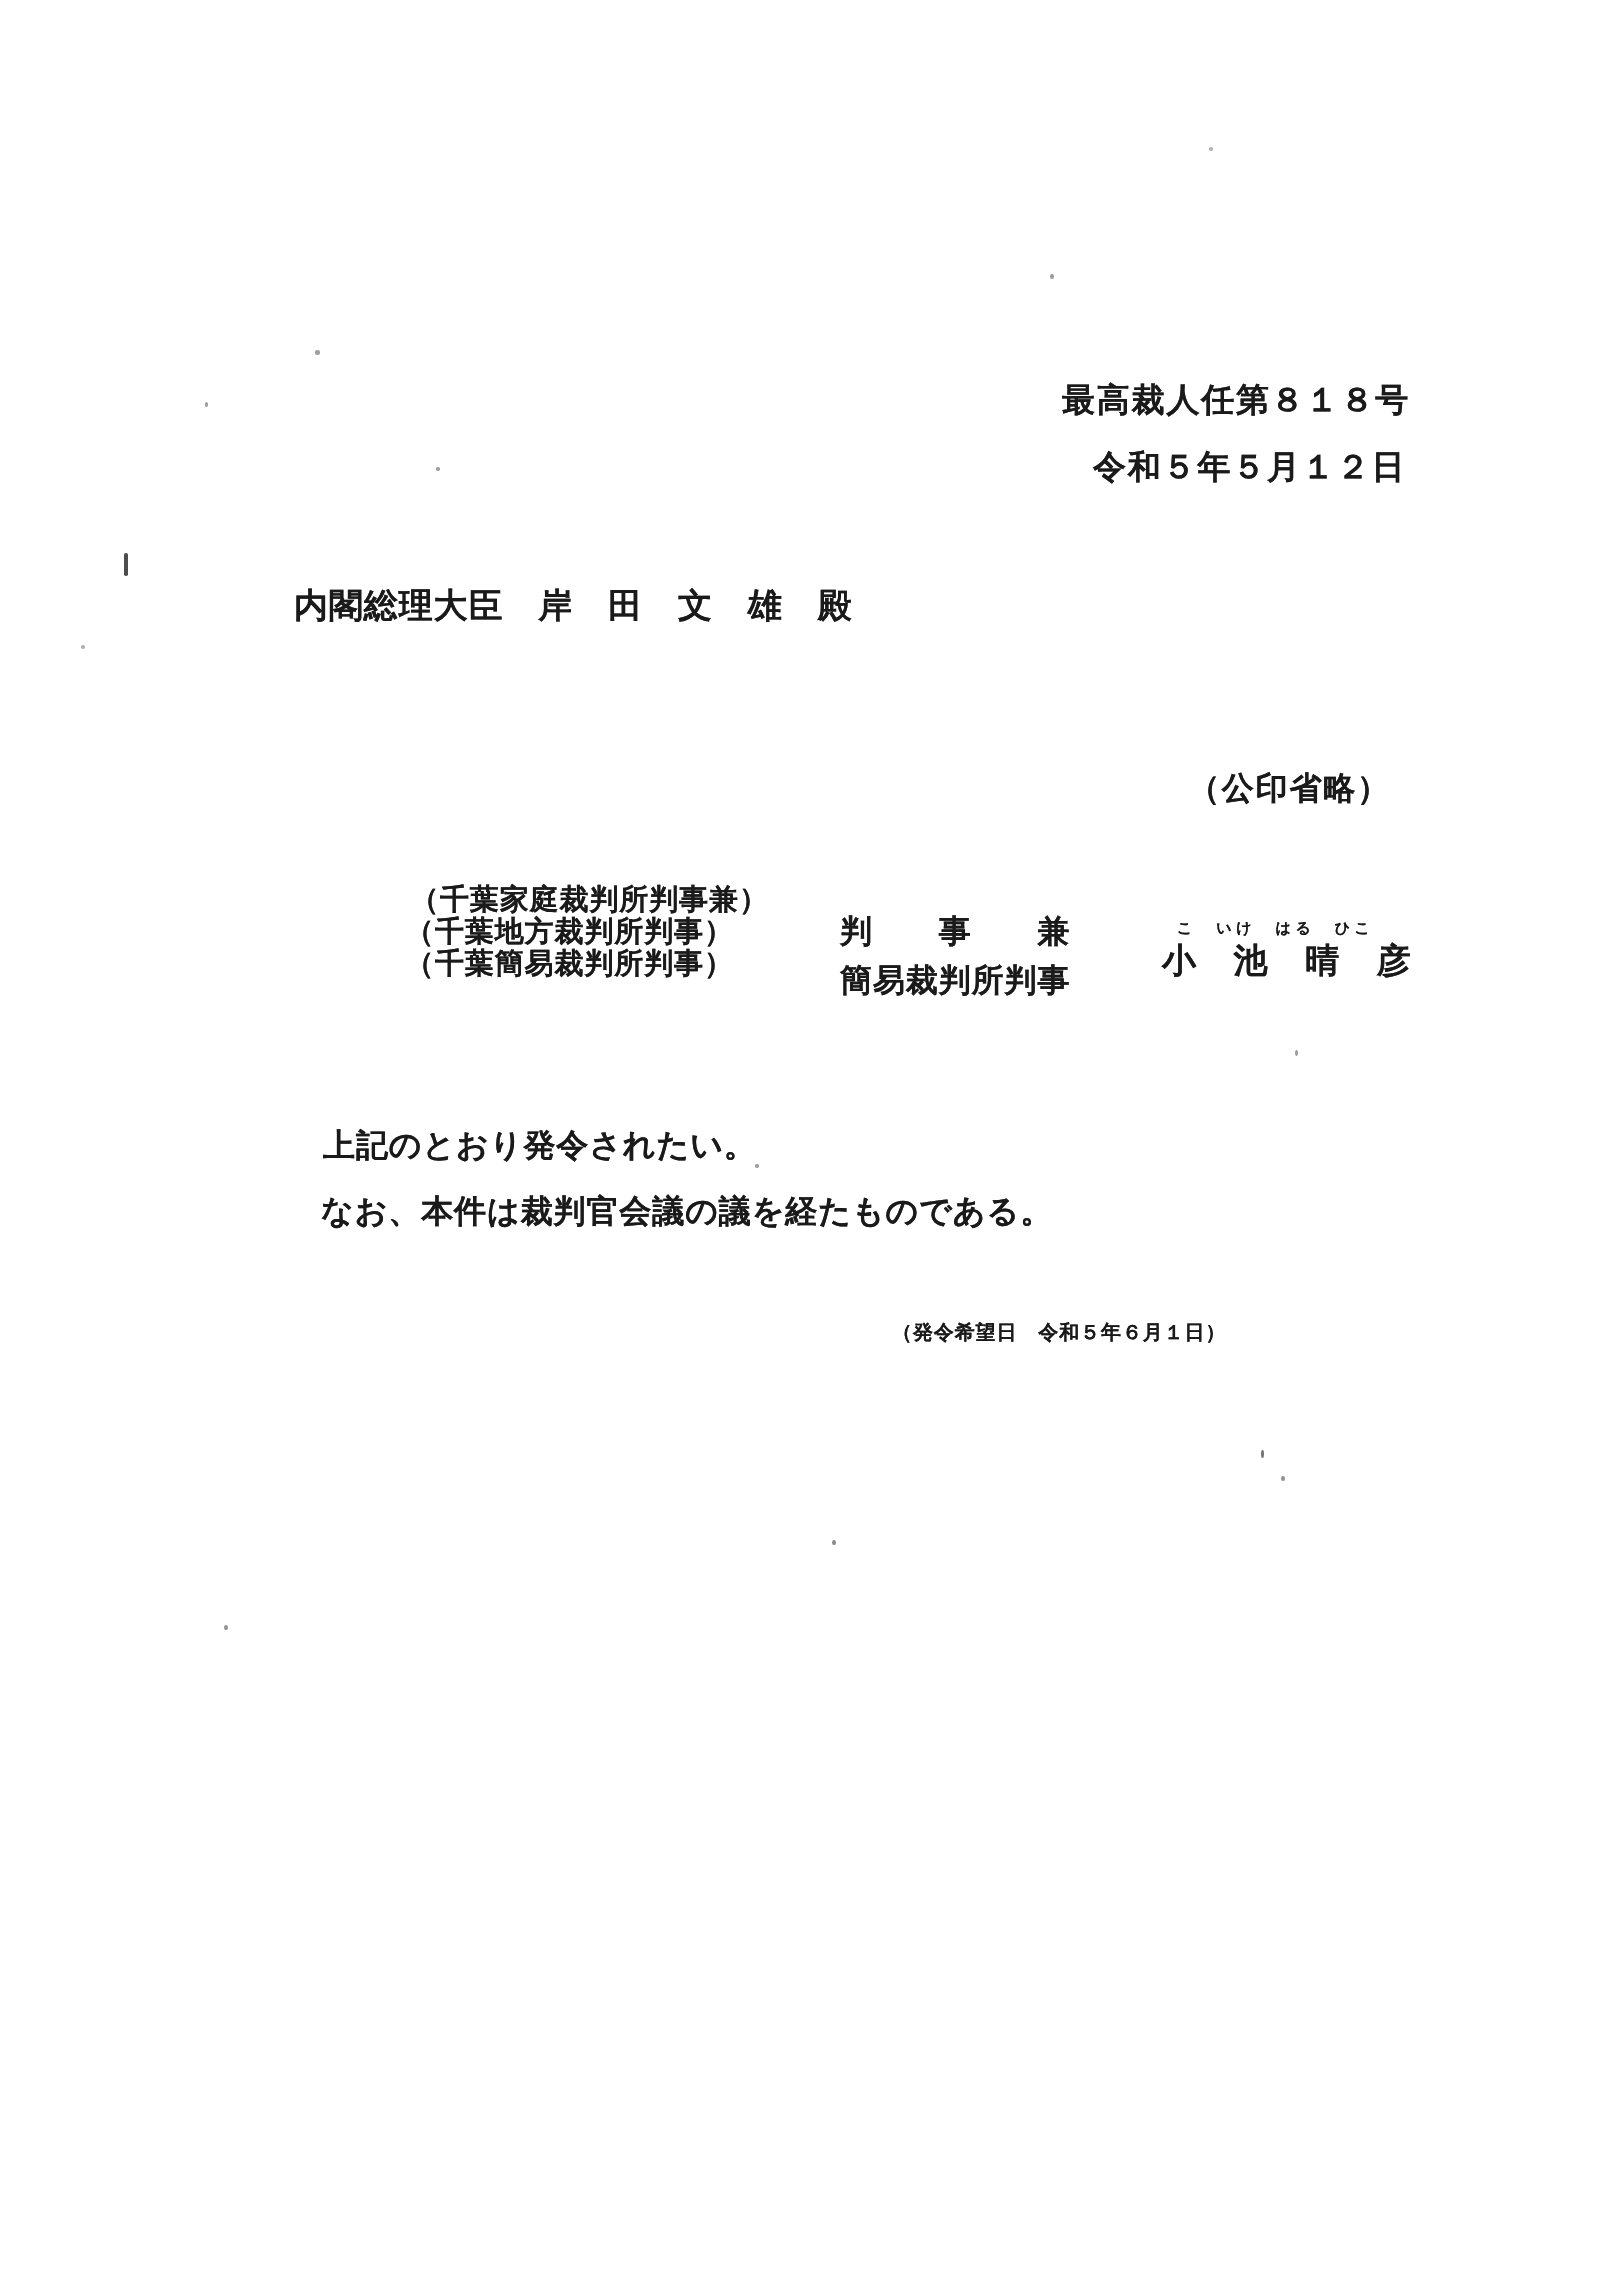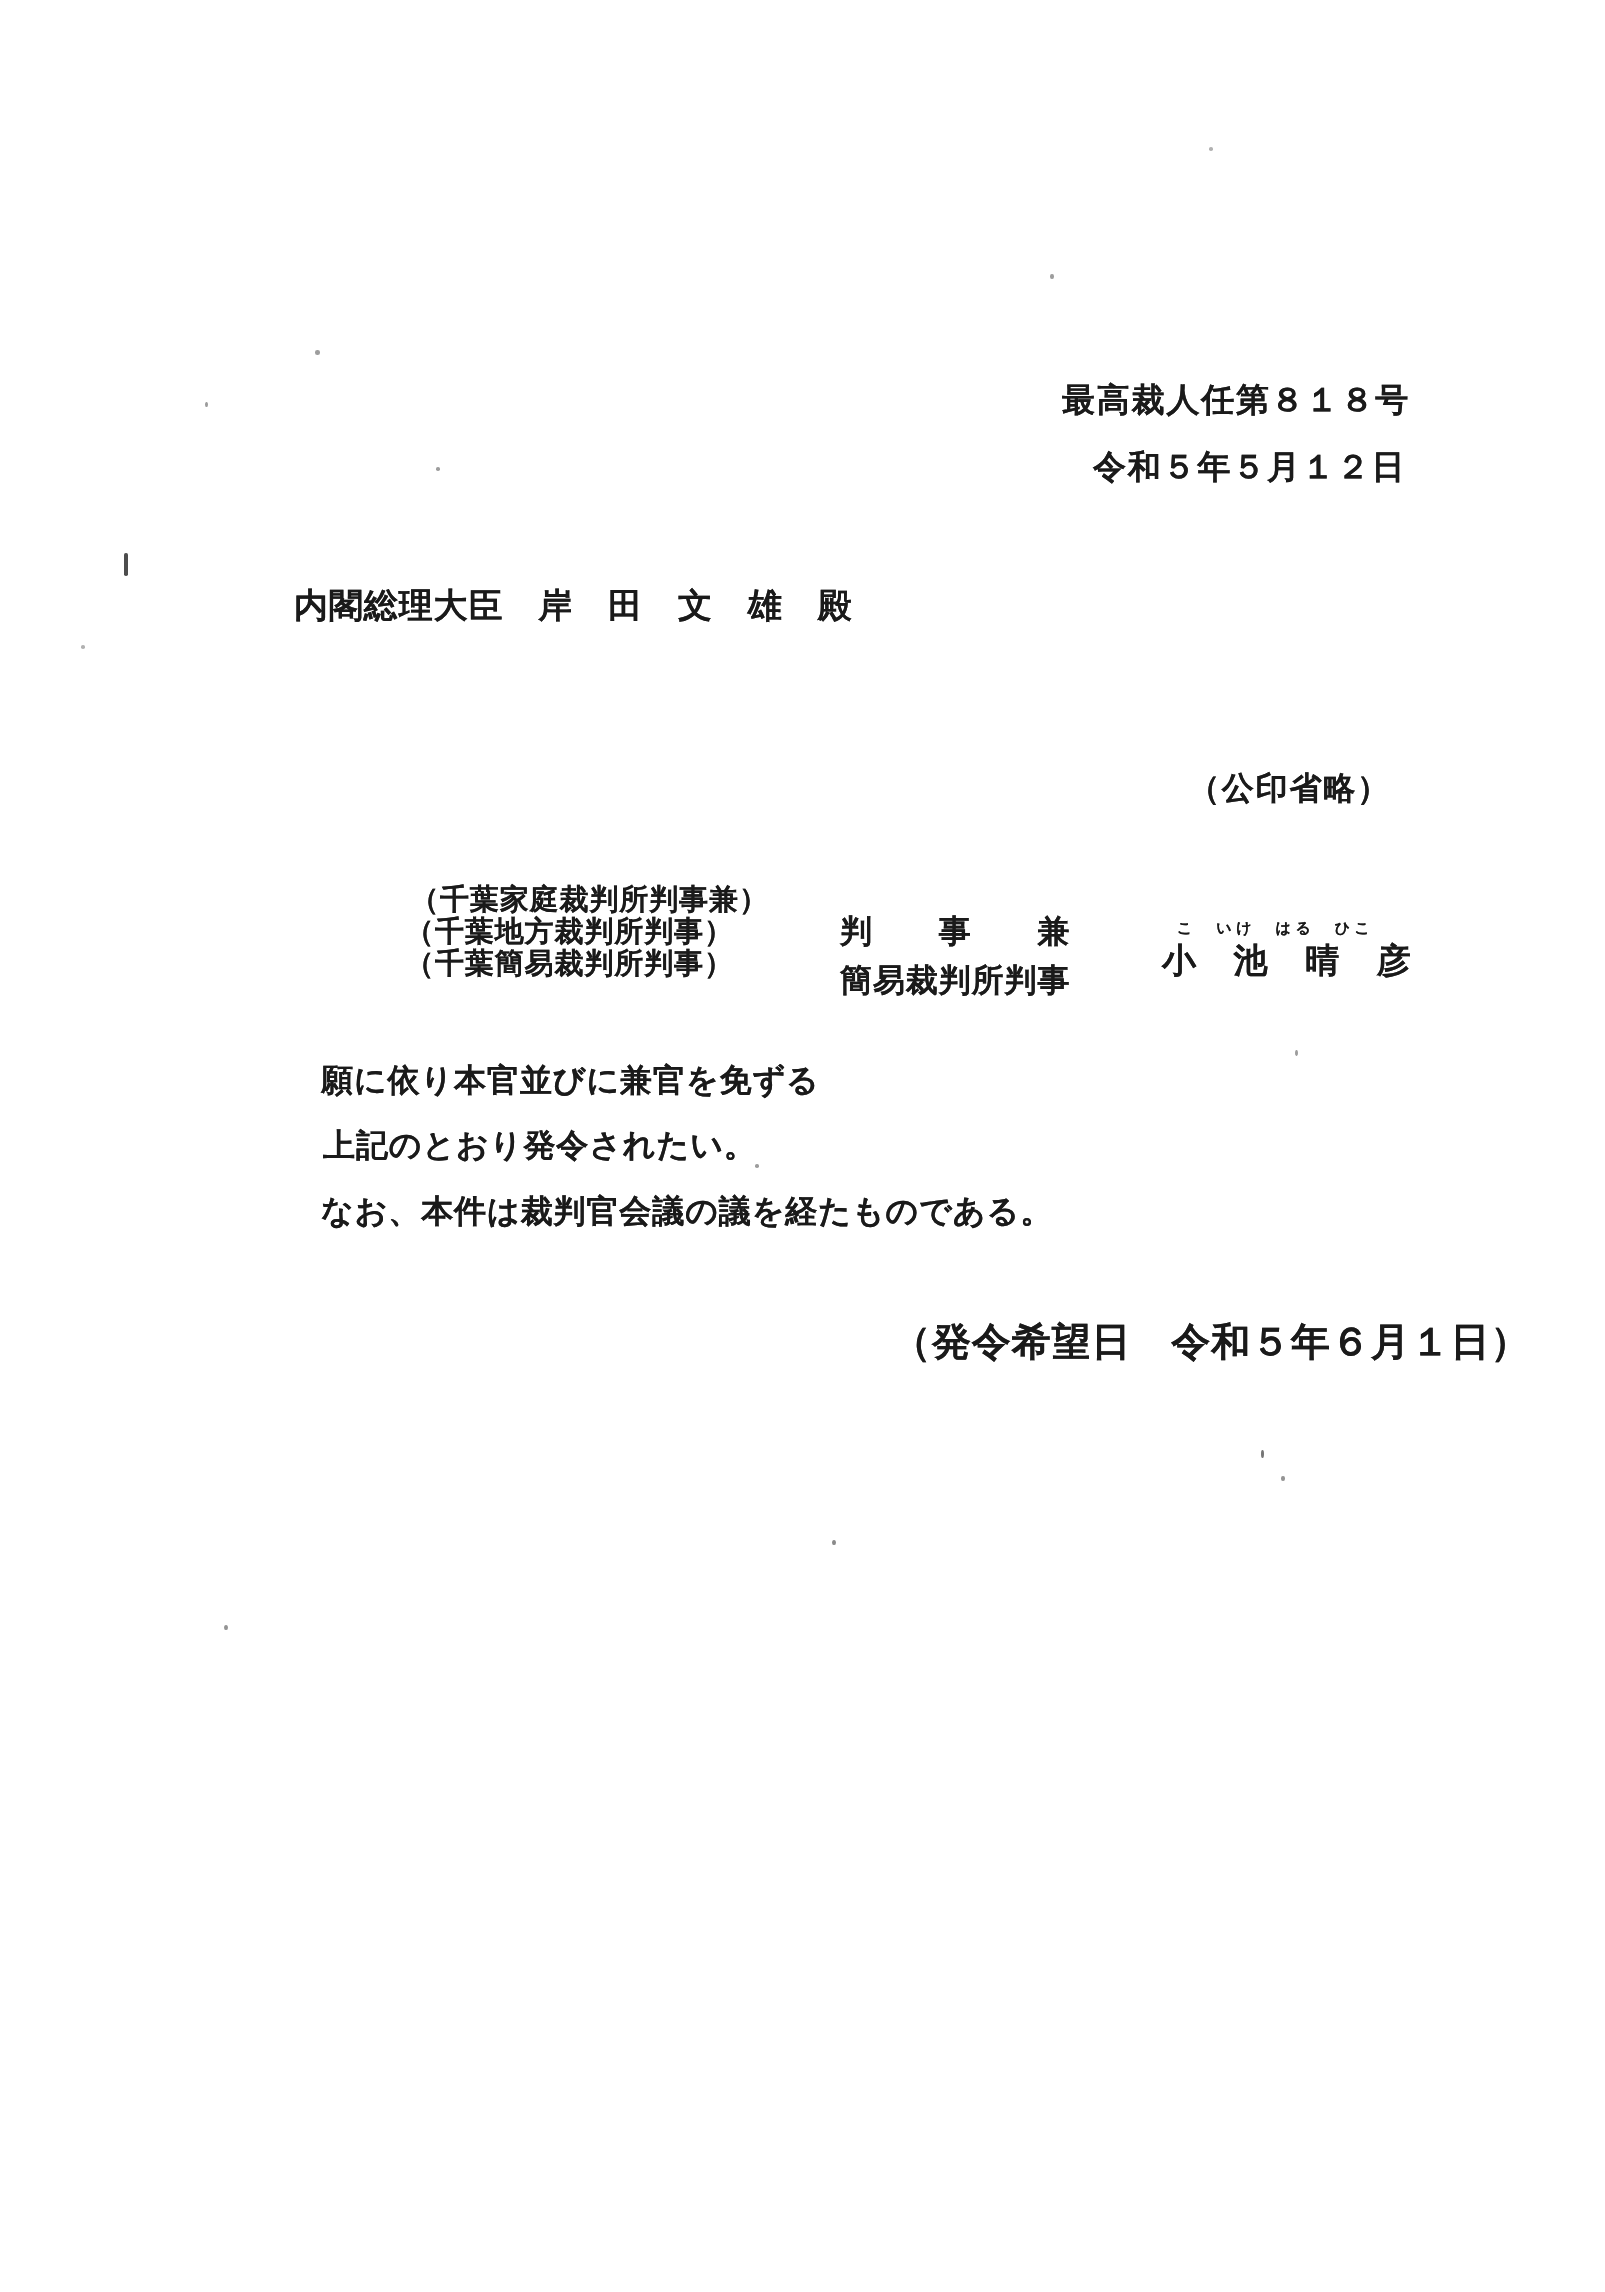--- a/index.html
+++ b/index.html
@@ -35,21 +35,21 @@
   .new-title-1  { left: 840px;  top: 915px; font-size: 32px; letter-spacing: 0.9px; }
   .new-title-2  { left: 840px;  top: 948px; font-size: 32px; letter-spacing: 0.9px; margin-top: 16px; }
   .furigana     { left: 1177px; top: 921px; font-size: 15px; letter-spacing: 4.5px; }
   .judge-name   { left: 1162px; top: 944px; font-size: 34px; letter-spacing: 1.8px; }
   
   .body-line    { font-size: 32px; letter-spacing: 0.9px; }
   .body-1       { left: 321px;  top: 1064px; }
   .body-2       { left: 323px;  top: 1129px; }
   .body-3       { left: 321px;  top: 1195px; }
   
-  .footer-note  { left: 892px;  top: 1322px; font-size: 39px; letter-spacing: 0.9px; }
+  .footer-note  { left: 892px;  top: 1322px; font-size: 20px; letter-spacing: 0.9px; }
   
   .speck {
     position: absolute;
     background: #3c3c3c;
     border-radius: 50%;
   }
   .dash {
     position: absolute;
     background: #2e2e2e;
     border-radius: 1.8px;
@@ -70,21 +70,20 @@
   <div class="t pos-line pos-1">（千葉家庭裁判所判事兼）</div>
   <div class="t pos-line pos-2">（千葉地方裁判所判事）</div>
   <div class="t pos-line pos-3">（千葉簡易裁判所判事）</div>
 
   <div class="t new-title-1">判　　事　　兼</div>
   <div class="t new-title-2">簡易裁判所判事</div>
 
   <div class="t furigana">こ　いけ　はる　ひこ</div>
   <div class="t judge-name">小　池　晴　彦</div>
 
-  <div class="t body-line body-1">願に依り本官並びに兼官を免ずる</div>
   <div class="t body-line body-2">上記のとおり発令されたい。</div>
   <div class="t body-line body-3">なお、本件は裁判官会議の議を経たものである。</div>
 
   <div class="t footer-note">（発令希望日　令和５年６月１日）</div>
 
   <div class="dash" style="left:124px;  top:553px;  width:3.6px; height:23px; opacity:.85;"></div>
   <div class="speck" style="left:315px;  top:350px;  width:4.5px; height:4.5px; opacity:.5;"></div>
   <div class="speck" style="left:1209px; top:147px;  width:3.6px; height:3.6px; opacity:.4;"></div>
   <div class="speck" style="left:1050px; top:274px;  width:3.6px; height:4.5px; opacity:.5;"></div>
   <div class="speck" style="left:205px;  top:402px;  width:2.7px; height:5.4px; opacity:.5;"></div>

